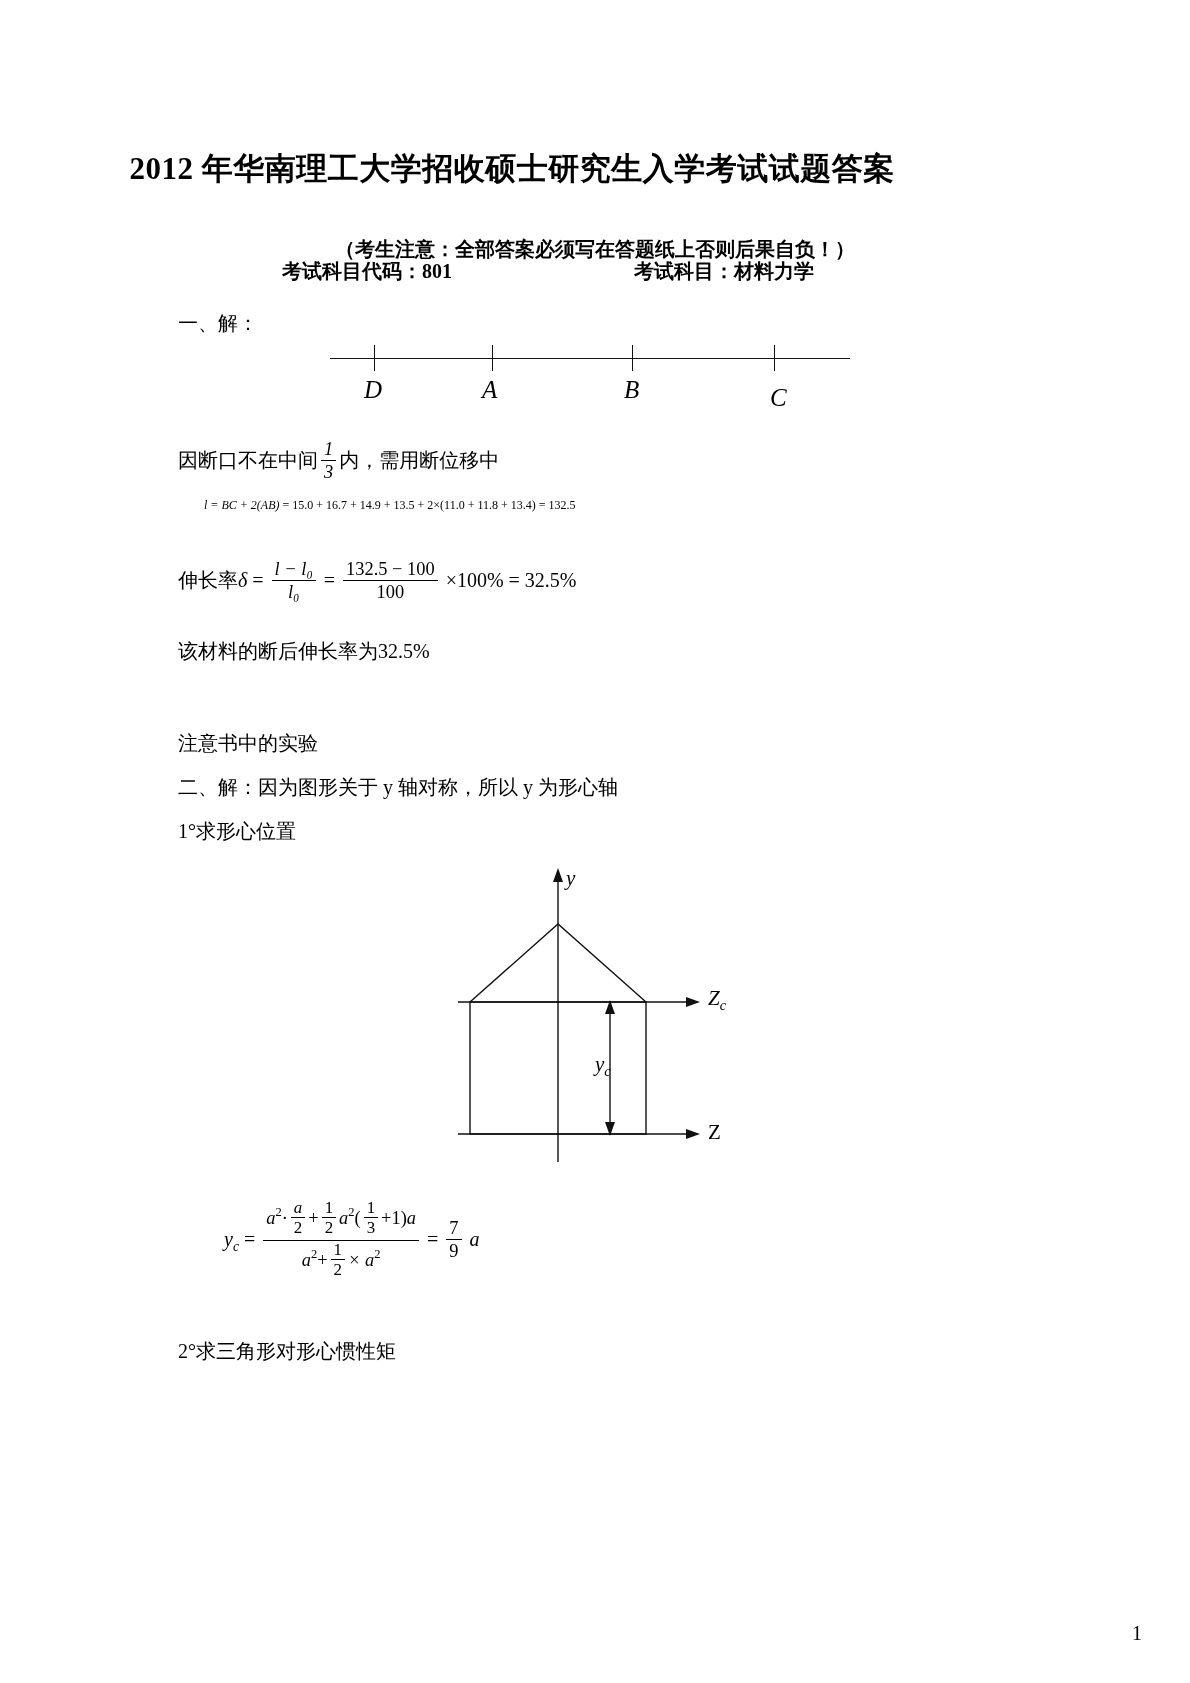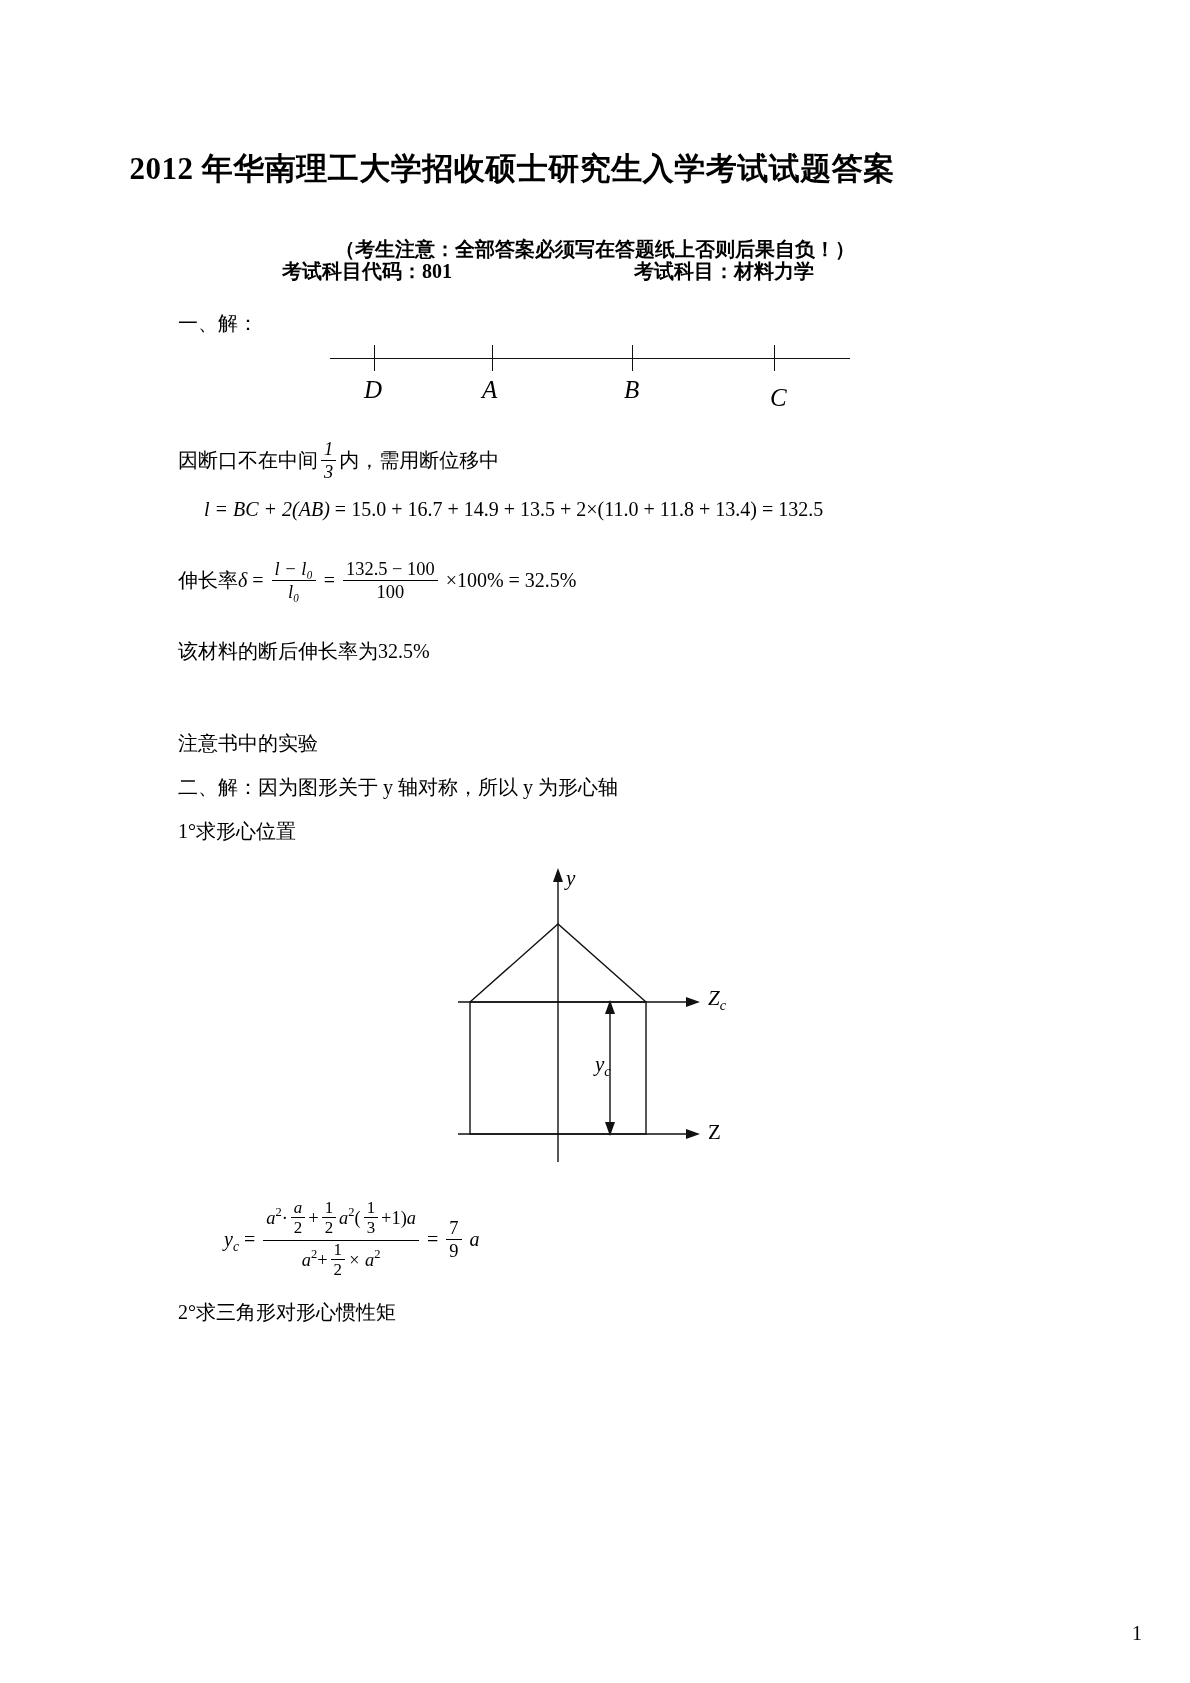--- a/index.html
+++ b/index.html
@@ -66,21 +66,21 @@
     line-height: 1.5;
     white-space: nowrap;
   }
   .sec1 { left: 178px; top: 308px; text-align: center; }
   .para-break { left: 178px; top: 440px; }
   .para-result { left: 178px; top: 636px; text-align: center; }
   .para-tip { left: 340px; top: 683px; }
   .para-tip2 { left: 178px; top: 728px; }
   .sec2 { left: 178px; top: 772px; }
   .sec2-1 { left: 178px; top: 816px; }
-  .sec2-2 { left: 178px; top: 1297px; }
+  .sec2-2 { left: 178px; top: 1336px; }
 
   
   .math {
     position: absolute;
     font-family: "Liberation Serif", serif;
     font-size: 20px;
     white-space: nowrap;
   }
   .mi { font-style: italic; }
   .frac {
@@ -107,21 +107,21 @@
   .sub {
     font-size: 0.68em;
     vertical-align: sub;
     font-style: italic;
   }
   .sup {
     font-size: 0.68em;
     vertical-align: super;
     font-style: normal;
   }
-  .eq1 { left: 204px; top: 498px; font-size: 20px; }
+  .eq1 { left: 204px; top: 498px; font-size: 12px; }
   .eq2 { left: 178px; top: 560px; font-size: 20px; }
   .eq3 { left: 224px; top: 1200px; font-size: 20px; }
 
   
   .ruler {
     position: absolute;
     left: 330px; top: 340px;
     width: 520px; height: 80px;
   }
   .ruler-line {

